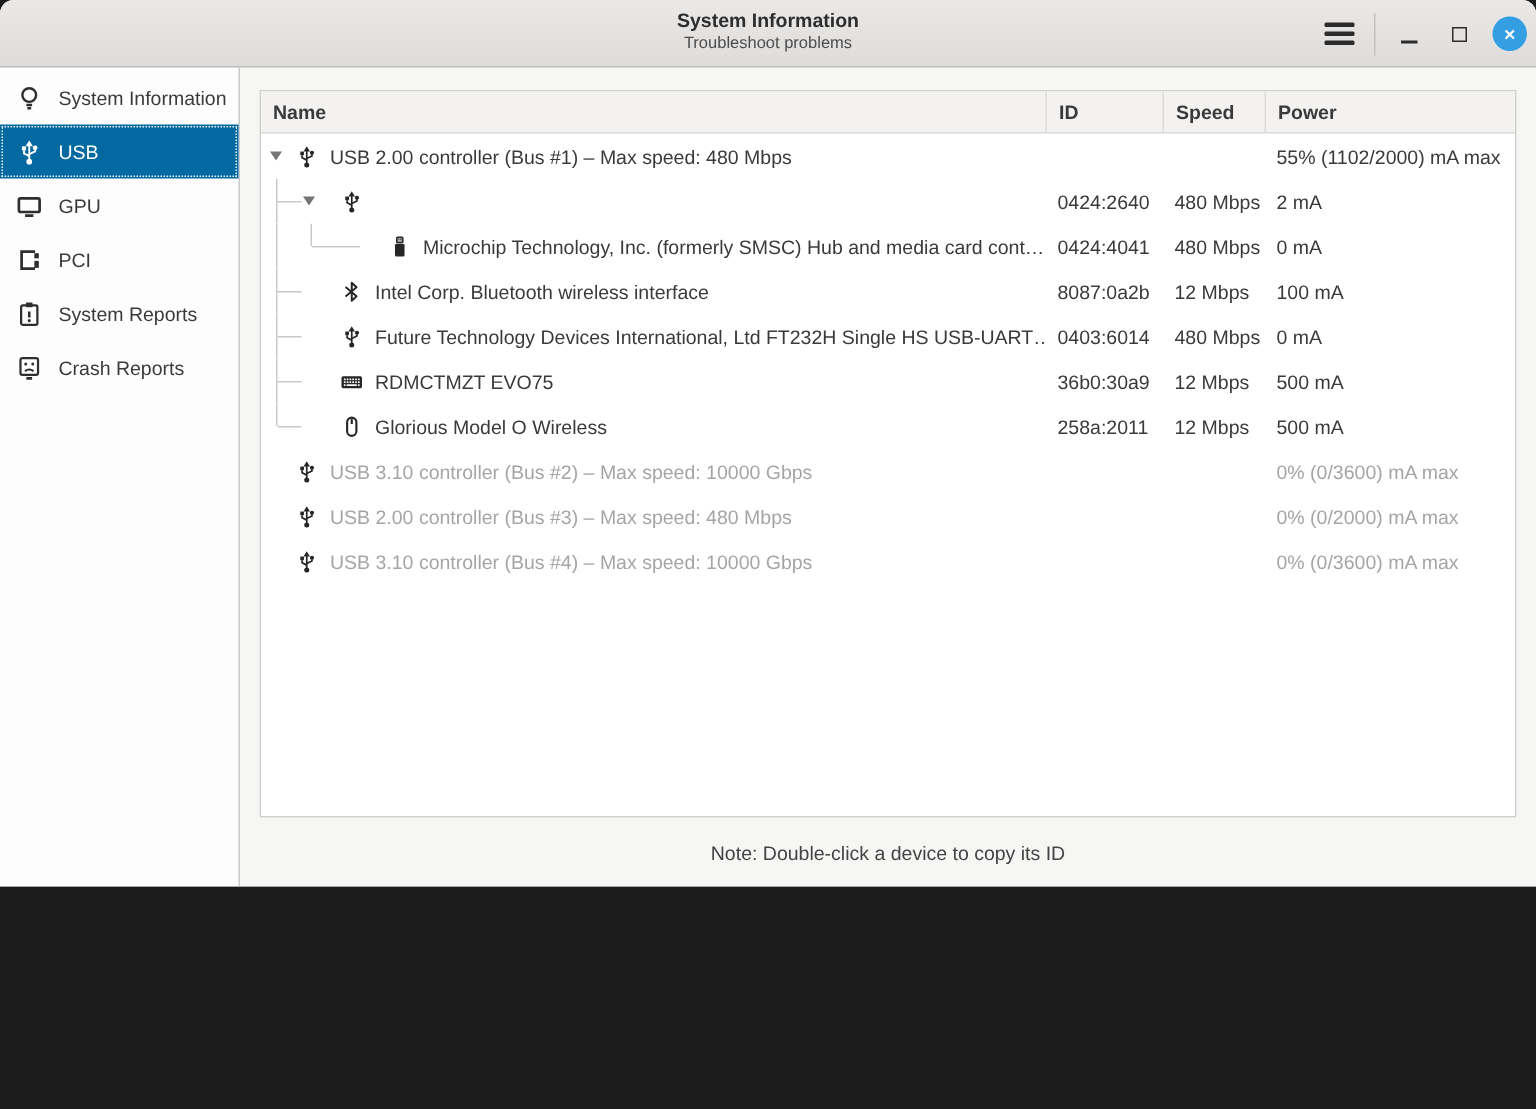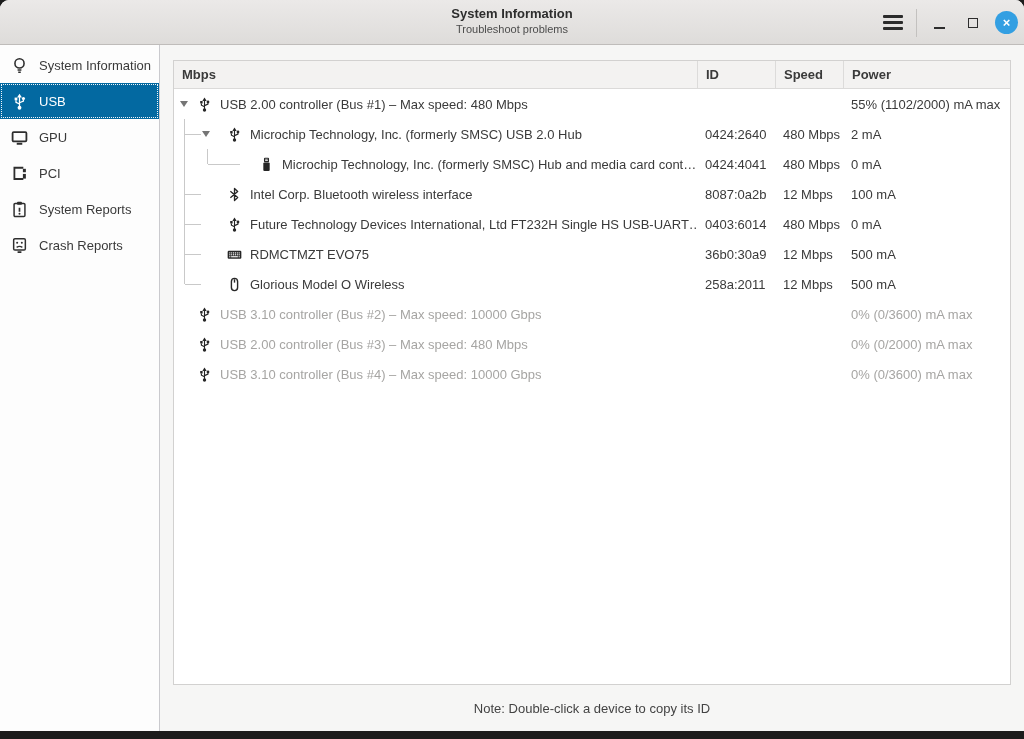--- a/index.html
+++ b/index.html
@@ -2,21 +2,21 @@
 <html><head>
 <meta charset="utf-8">
 <style>
   html,body{margin:0;padding:0;}
   body{
     width:1024px;height:739px;overflow:hidden;background:#1c1c1c;
     font-family:"Liberation Sans","DejaVu Sans",sans-serif;
     -webkit-font-smoothing:antialiased;
   }
   .window{
-    width:1024px;height:731px;display:flex;flex-direction:column;
+    width:1024px;height:591px;display:flex;flex-direction:column;
     border-radius:9px 9px 0 0;overflow:hidden;background:#f6f6f5;
   }
   
   .titlebar{
     height:45px;flex:0 0 45px;position:relative;
     background:linear-gradient(#ebe9e8,#dedcda);
     border-bottom:1px solid #bfbcba;box-sizing:border-box;
   }
   .refresh-btn{
     position:absolute;left:13px;top:9px;width:26px;height:26px;border:none;background:transparent;
@@ -192,21 +192,21 @@
               <path d="M6.2 14.3 h3.6" stroke="currentColor" stroke-width="1.7"></path>
             </svg>
           </span>
     <span class="s-label">Crash Reports</span>
   </div>
       </div>
 
     <div class="main">
       <div class="table-wrap">
         <div class="thead">
-          <div class="hc col-name">Mbps</div>
+          <div class="hc col-name">Name</div>
           <div class="hc col-id">ID</div>
           <div class="hc col-speed">Speed</div>
           <div class="hc col-power">Power</div>
         </div>
         <div class="tbody">
             <div class="trow lvl0">
     <div class="cell c-name col-name">
                 <span class="expander"></span>
       <span class="r-icon">
                   <svg viewBox="0 0 16 16">
@@ -242,21 +242,20 @@
                       <circle cx="8" cy="13.9" r="1.8"></circle>
                       <circle cx="11.7" cy="5.2" r="1.5"></circle>
                       <rect x="3.4" y="4.3" width="2.6" height="2.6"></rect>
                     </g>
                     <g fill="none" stroke="currentColor" stroke-width="1.2">
                       <path d="M8 10.4 L4.7 8.7 V6.9"></path>
                       <path d="M8 9.2 L11.7 7.5 V6.4"></path>
                     </g>
                   </svg>
                 </span>
-      <span class="label">Microchip Technology, Inc. (formerly SMSC) USB 2.0 Hub</span>
     </div>
     <div class="cell c-id col-id">0424:2640</div>
     <div class="cell c-speed col-speed">480 Mbps</div>
     <div class="cell c-power col-power">2 mA</div>
   </div>
             <div class="trow lvl2">
     <div class="cell c-name col-name">
                 <span class="tline h2"></span>
                 <span class="tline v2"></span>
                 <span class="tline v1"></span>

